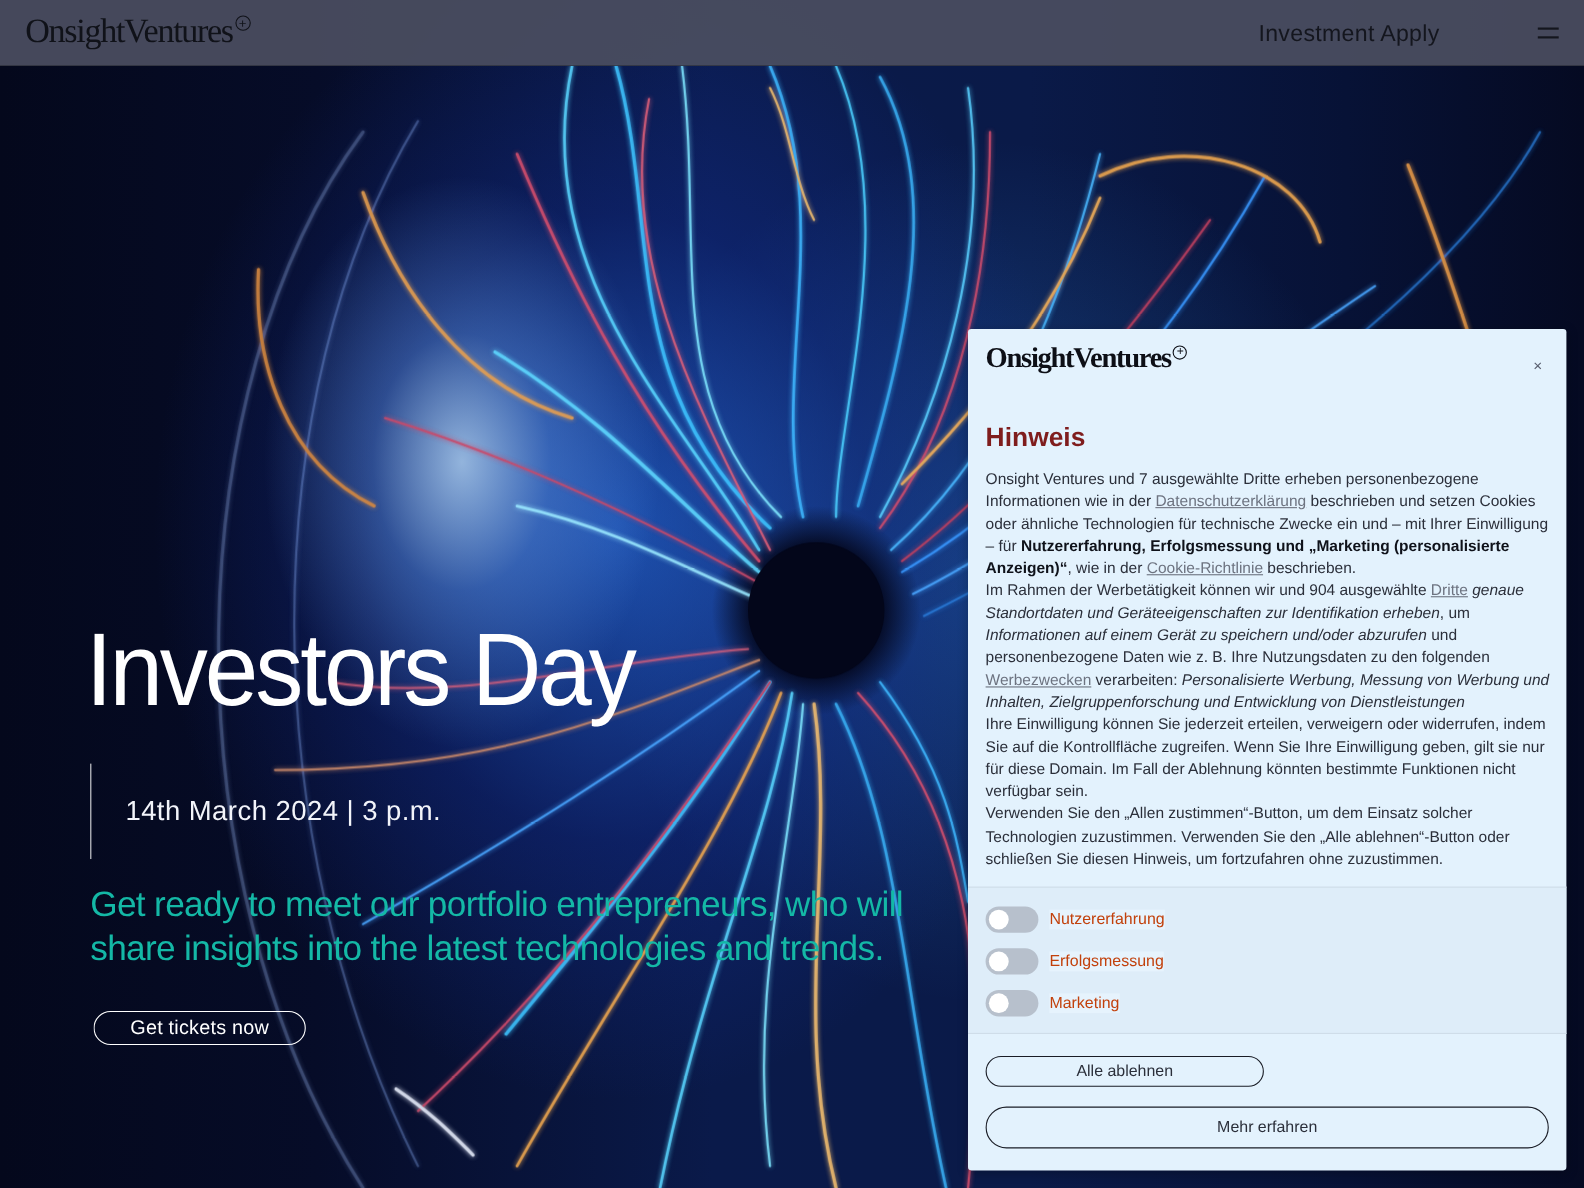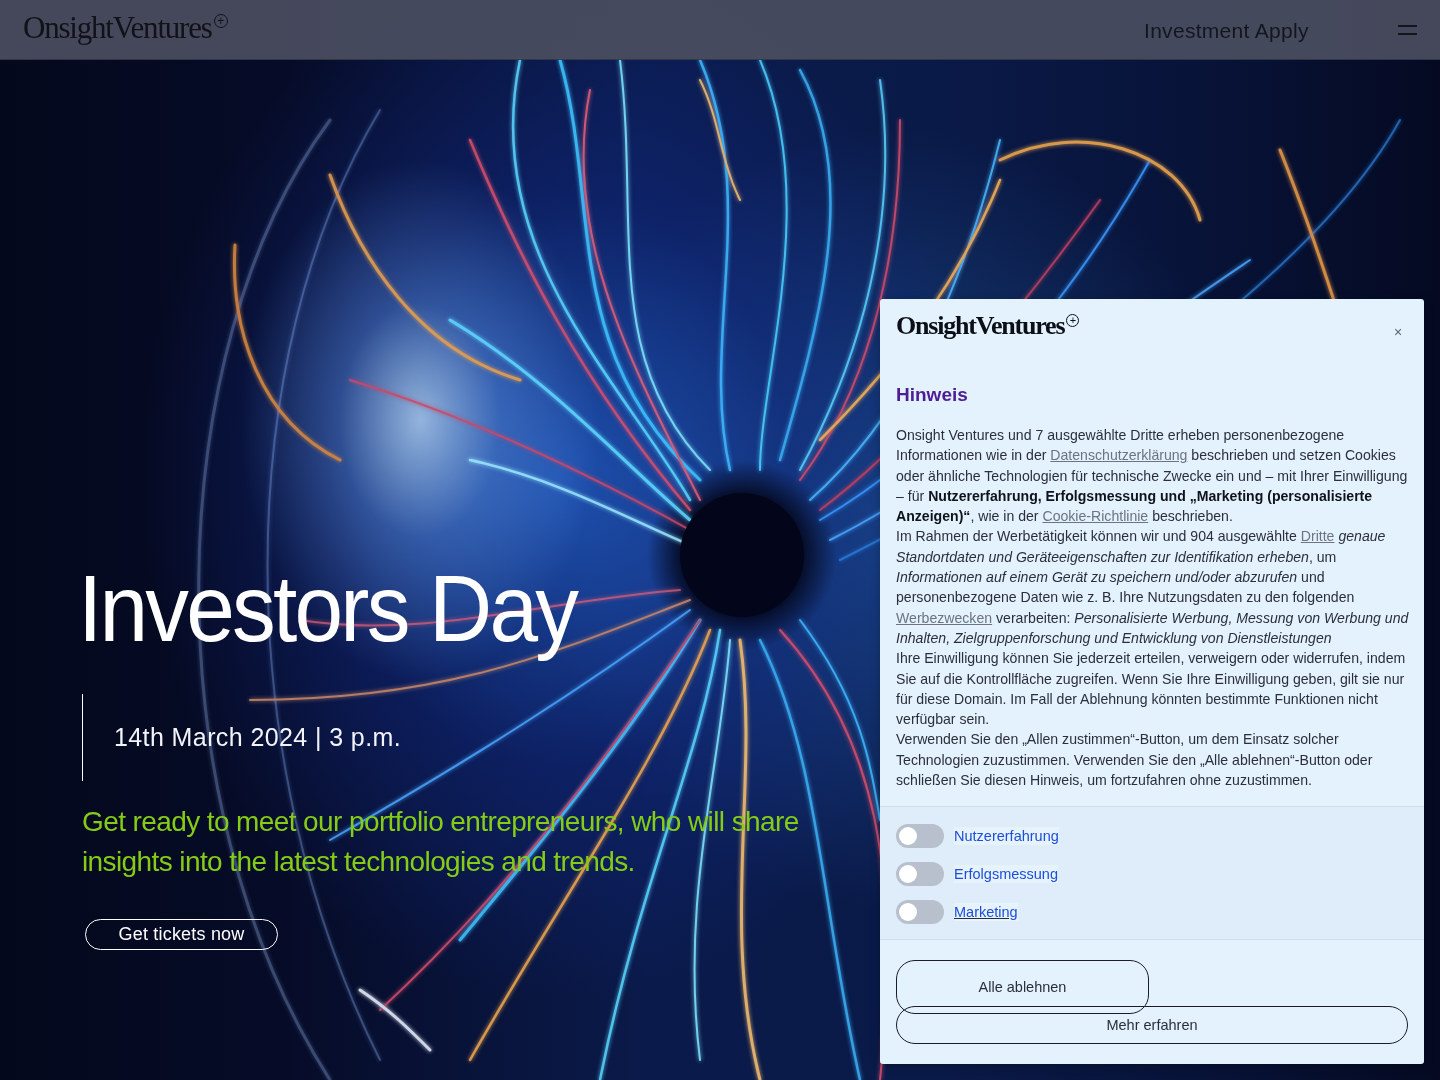--- a/index.html
+++ b/index.html
@@ -64,21 +64,21 @@
     transform: scaleX(0.93); transform-origin: left;
   }
   .date-block {
     position: absolute; left: 82px; top: 694px; height: 87px;
     border-left: 1px solid #ffffff;
     padding-left: 31px; display: flex; align-items: center;
   }
   .date-block span { font-size: 25px; color: #f2f4fa; letter-spacing: 0.4px; }
   .hero-sub {
     position: absolute; left: 82px; top: 802px; width: 760px;
-    font-size: 28px; line-height: 40px; color: #84cc16; letter-spacing: -0.6px;
+    font-size: 32px; line-height: 40px; color: #14b8a6; letter-spacing: -0.6px;
   }
   .ticket-btn {
     position: absolute; left: 85px; top: 919px; width: 193px; height: 31px;
     border: 1px solid #ffffff; border-radius: 16px;
     color: #ffffff; font-size: 18px; background: transparent;
     display: flex; align-items: center; justify-content: center; cursor: pointer;
     font-family: Liberation Sans, sans-serif; letter-spacing: 0.2px;
   }
 
   
@@ -99,21 +99,21 @@
     width: 13px; height: 13px; border: 1px solid #0d0f16; border-radius: 50%;
     font-family: "Liberation Sans", sans-serif; font-weight: normal;
     font-size: 11px; line-height: 1; margin-left: 2px; margin-top: 3px; letter-spacing: 0;
   }
   .modal-close {
     position: absolute; left: 510px; top: 25px; width: 16px; height: 16px;
     font-size: 14px; color: #5a6070; cursor: pointer; text-align: center; line-height: 16px;
   }
   .modal-heading {
     position: absolute; left: 16px; top: 85px;
-    font-size: 19px; color: #4c1d95;
+    font-size: 24px; color: #7f1d1d;
   }
   .modal-body {
     position: absolute; left: 16px; top: 126px; width: 515px;
     font-size: 14.1px; line-height: 20.3px; color: #2b2f3a;
   }
   .modal-body p { margin: 0; }
   .modal-body a { color: #6d7380; text-decoration: underline; }
   .modal-body b { color: #0f121a; }
   .modal-body i { color: #2b2f3a; }
 
@@ -124,28 +124,28 @@
   }
   .toggle-row {
     position: absolute; left: 16px; height: 24px; display: flex; align-items: center;
   }
   .switch {
     width: 48px; height: 24px; border-radius: 12px; background: #b7c0cc; position: relative; cursor: pointer;
   }
   .switch .knob {
     position: absolute; left: 3px; top: 3px; width: 18px; height: 18px; border-radius: 50%; background: #ffffff;
   }
-  .toggle-label { margin-left: 10px; font-size: 14.5px; color: #1d4ed8; background: #e6f3fd; padding: 1px 0; }
+  .toggle-label { margin-left: 10px; font-size: 14.5px; color: #c2410c; background: #e6f3fd; padding: 1px 0; }
 
   .btn-outline {
     position: absolute; border: 1px solid #1a1d26; border-radius: 19px; background: transparent;
     font-family: "Liberation Sans", sans-serif; font-size: 14.5px; color: #2b2f3a;
     display: flex; align-items: center; justify-content: center; cursor: pointer;
   }
-  .btn-reject { left: 16px; top: 661px; width: 253px; height: 54px; }
+  .btn-reject { left: 16px; top: 661px; width: 253px; height: 28px; }
   .btn-accept {
     position: absolute; left: 290px; top: 661px; width: 224px; height: 38px;
     font-size: 14.5px; color: #2b2f3a; background: transparent; border: none;
     display: flex; align-items: center; justify-content: center; cursor: pointer;
     font-family: "Liberation Sans", sans-serif;
   }
   .btn-more { left: 16px; top: 707px; width: 512px; height: 38px; }
 </style>
 </head>
 <body>
@@ -252,21 +252,21 @@
           <div class="knob"></div>
         </div>
       <span class="toggle-label">Nutzererfahrung</span>
     </div>
     <div class="toggle-row" style="top:55px;">
       <div class="switch">
           <div class="knob"></div>
         </div>
       <span class="toggle-label">Erfolgsmessung</span>
     </div>
-    <div class="toggle-row" style="top:93px;text-decoration:underline;">
+    <div class="toggle-row" style="top:93px;">
       <div class="switch">
           <div class="knob"></div>
         </div>
       <span class="toggle-label">Marketing</span>
     </div>
   </div>
 
   <button class="btn-outline btn-reject">Alle ablehnen</button>
   <button class="btn-outline btn-more">Mehr erfahren</button>
 </div>

